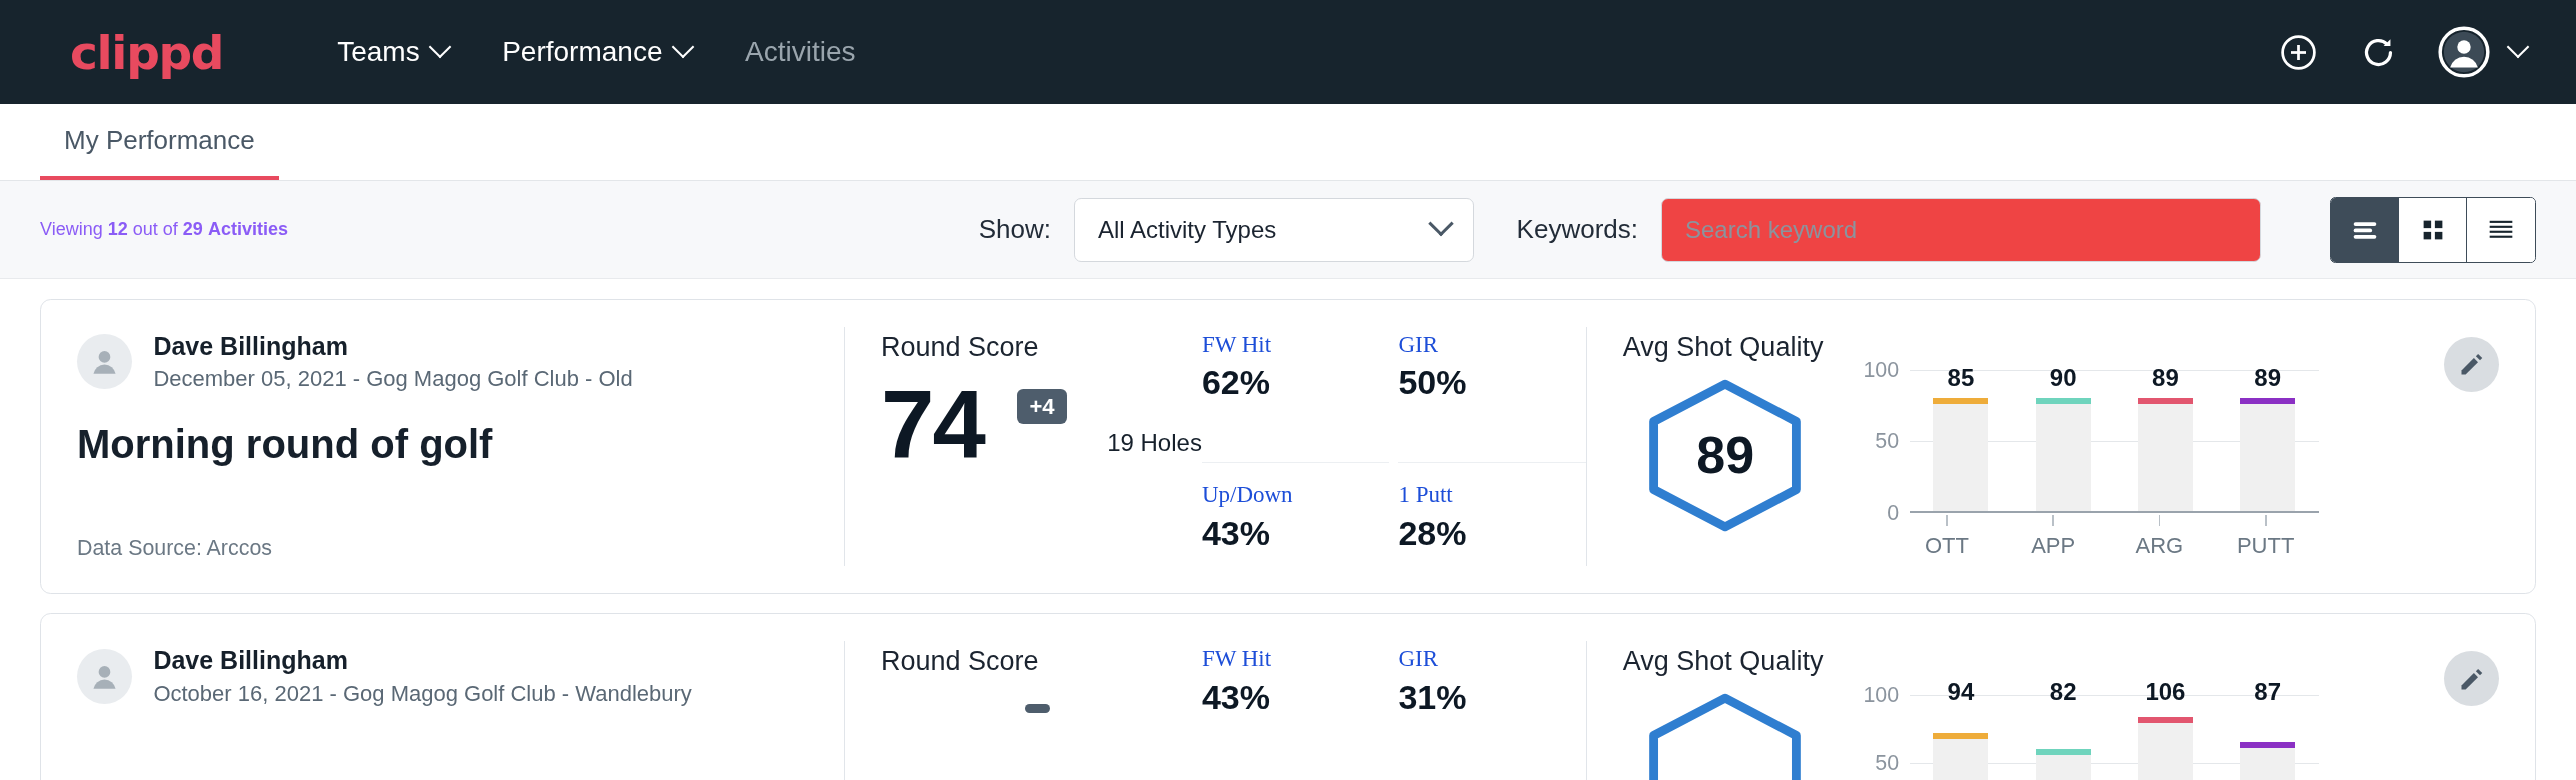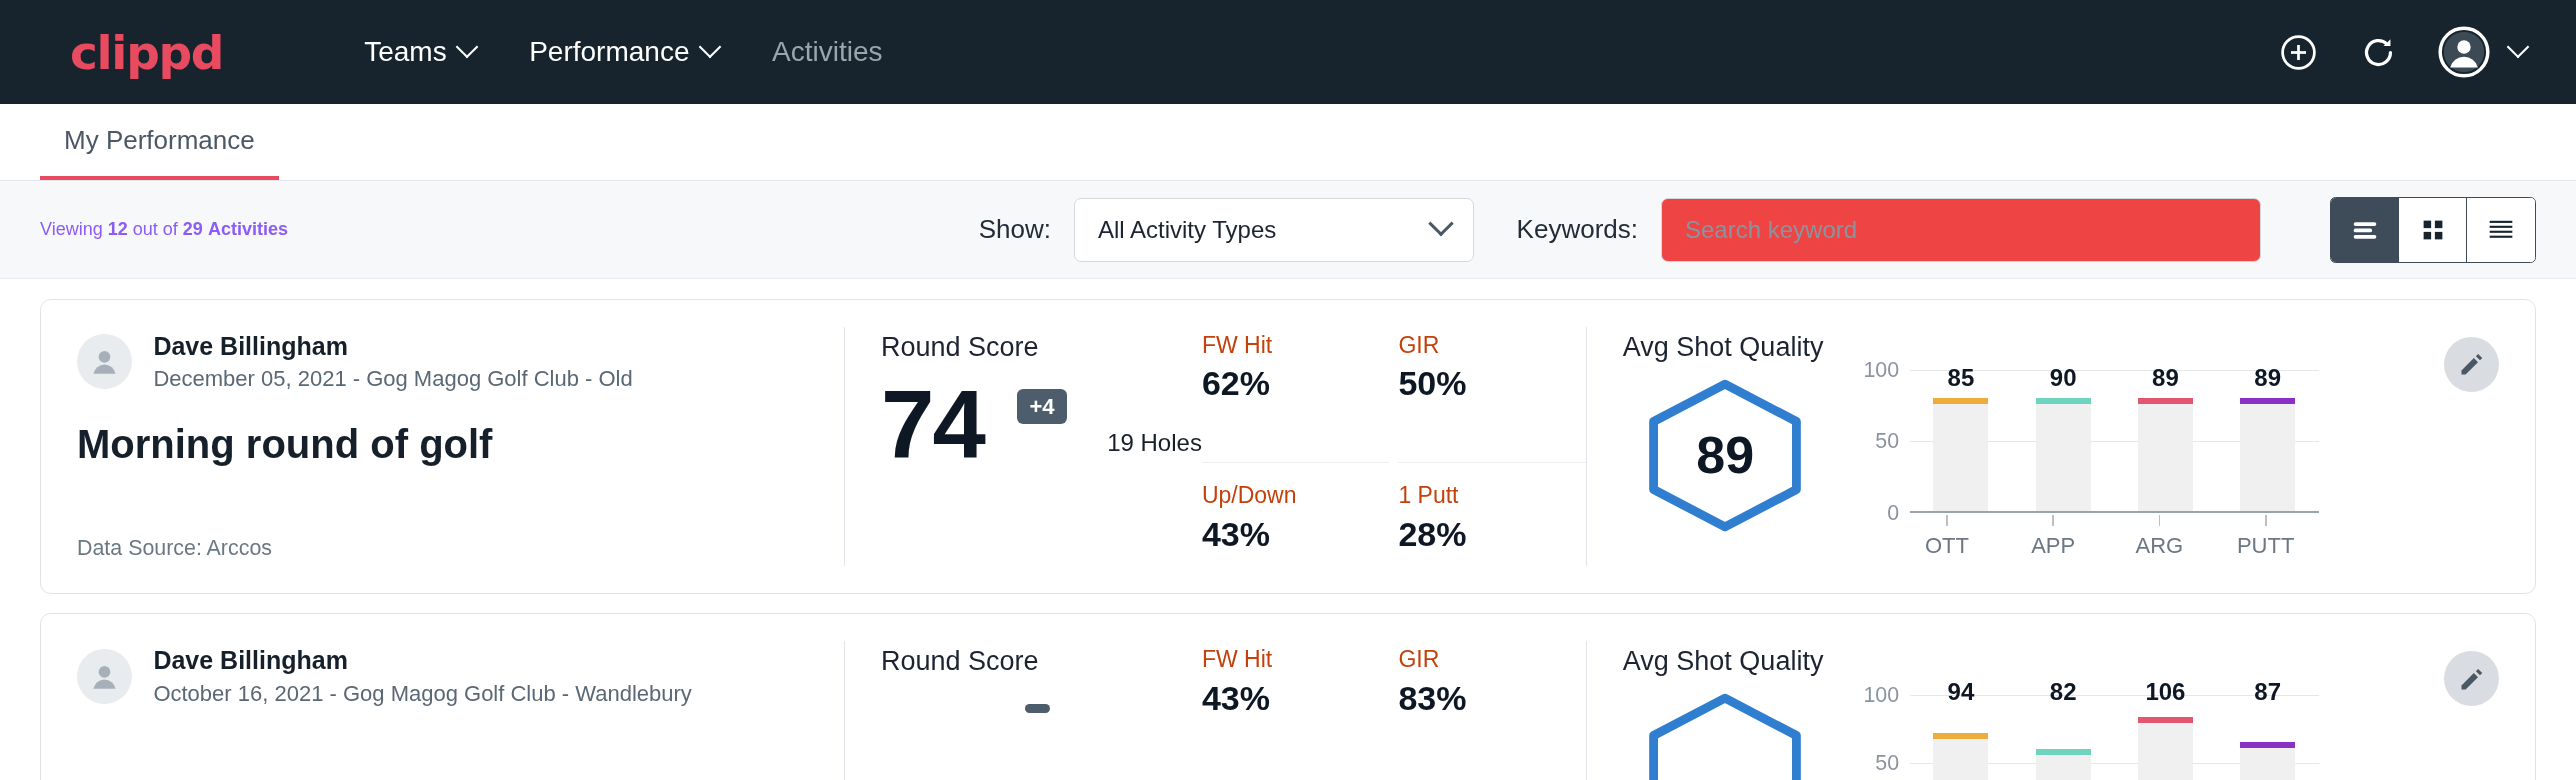--- a/index.html
+++ b/index.html
@@ -11,21 +11,20 @@
   }
 
   
   .topnav {
     height: 104px;
     background: #17242d;
     display: flex;
     align-items: center;
     padding: 0 50px 0 70px;
     position: relative;
-    gap: 27px;
   }
   .logo {
     font-size: 47px;
     font-weight: 700;
     color: #e84a5f;
     letter-spacing: -1.3px;
     margin-right: 87px;
     font-family: "DejaVu Sans", sans-serif;
   }
   .navitems { display: flex; align-items: center; gap: 0px; }
@@ -192,21 +191,21 @@
     width: 384px;
     padding: 32px 0 0 0;
     display: grid;
     grid-template-columns: 1fr 1fr;
     grid-template-rows: auto auto;
     column-gap: 9px;
   }
   .stat { padding-right: 27px; }
   .stat.bordered { border-bottom: 0.9px solid #eceff2; padding-bottom: 19.6px; }
   .stat.lower { padding-top: 19.6px; }
-  .stat-k { font-size: 23px; color: #c2410c; }
+  .stat-k { font-size: 23px; color: #1d4ed8; font-family: Liberation Serif, serif; }
   .stat-v { font-size: 34px; font-weight: 700; color: #0d1824; margin-top: 5.4px; }
 
   .col-quality {
     flex: 1;
     padding: 32px 36px 0 36px;
     display: flex; flex-direction: column;
   }
   .q-body { display: flex; align-items: flex-start; margin-top: 7.1px; }
   .hex-wrap { width: 205px; display:flex; justify-content:center; padding-top: 7.1px;}
   .hexnum {
@@ -500,21 +499,21 @@
       </div>
     </div>
 
     <div class="col-stats">
       <div class="stat bordered">
         <div class="stat-k">FW Hit</div>
         <div class="stat-v">43%</div>
       </div>
       <div class="stat bordered">
         <div class="stat-k">GIR</div>
-        <div class="stat-v">83%</div>
+        <div class="stat-v">31%</div>
       </div>
 
     </div>
 
     <div class="vdiv"></div>
 
     <div class="col-quality">
       <div class="sec-label">Avg Shot Quality</div>
       <div class="q-body">
         <div class="hex-wrap">

